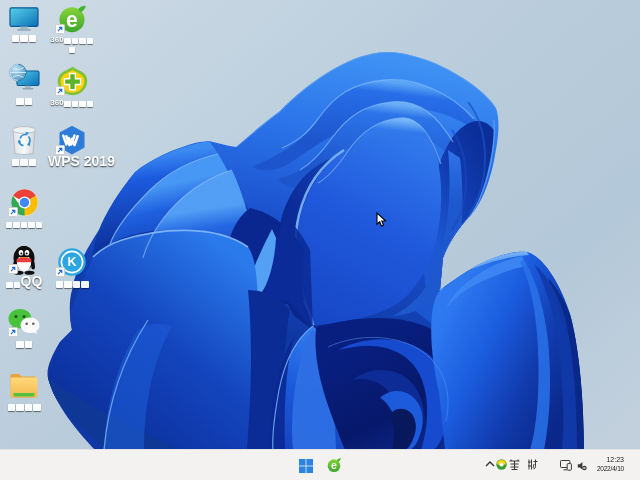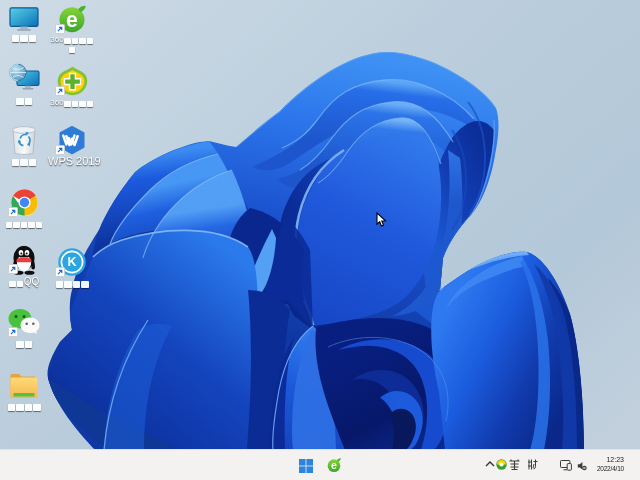--- a/index.html
+++ b/index.html
@@ -1,21 +1,21 @@
 <!DOCTYPE html>
 <html><head>
 <meta charset="utf-8">
 <style>
 html,body{margin:0;padding:0;width:640px;height:480px;overflow:hidden;
 font-family:"Liberation Sans",sans-serif;}
 #desk{position:relative;width:640px;height:480px;background:#bccfdd;}
 #wall{position:absolute;left:0;top:0;}
 #bar{position:absolute;left:0;top:449px;width:640px;height:31px;background:#f3f2f0;border-top:1px solid #e5e4e2;}
 .ic{position:absolute;width:48px;text-align:center;}
-.lbl{color:#fff;font-size:9px;line-height:9px;white-space:nowrap;text-shadow:0 1px 1.5px rgba(0,0,0,.7);margin-top:2px;}
+.lbl{color:#fff;font-size:9px;line-height:9px;white-space:nowrap;text-shadow:0 1px 1.5px rgba(0,0,0,.7);margin-top:2px;font-weight:bold;}
 .sq{display:inline-block;width:7.5px;height:7.5px;background:rgba(255,255,255,.95);border-radius:1px;margin:0 .5px;box-shadow:0 1px 1px rgba(0,0,0,.5);vertical-align:bottom;}
 .sq7{width:6.5px;height:6.5px;}
 .arr{position:absolute;width:8px;height:8px;background:#fff;border:1px solid #cccccc;border-radius:1.5px;}
 
 </style>
 </head>
 <body>
 <div id="desk">
 <svg id="wall" width="640" height="480" viewBox="0 0 640 480">
       <defs>
@@ -322,21 +322,21 @@
 <circle cx="11.3" cy="9.5" r="1" fill="#0f0f0f"></circle>
 <circle cx="16.7" cy="9.5" r="1" fill="#0f0f0f"></circle>
 <path d="M10,13 h8 l-4,2.2 Z" fill="#fdbf2f"></path>
 <path d="M4.5,15 Q2.5,21 3.2,24.5 Q4.8,26.5 6.5,24.5 L6.8,18 Z" fill="#0f0f0f"></path>
 <path d="M23.5,15 Q25.5,21 24.8,24.5 Q23.2,26.5 21.5,24.5 L21.2,18 Z" fill="#0f0f0f"></path>
 <path d="M7,14.8 Q6.2,16.6 6.5,18.2 L21.5,18.2 Q21.8,16.6 21,14.8 Q17.5,13.2 14,13.2 Q10.5,13.2 7,14.8 Z" fill="#e83e3e"></path>
 <path d="M7,18.6 Q14,21.4 21,18.6 L20.6,21.2 Q14,23.8 7.4,21.2 Z" fill="#fff"></path>
 <ellipse cx="8.5" cy="28.7" rx="5" ry="2" fill="#0f0f0f"></ellipse>
 <ellipse cx="19.5" cy="28.7" rx="5" ry="2" fill="#0f0f0f"></ellipse>
 </svg>
-<div class="lbl"><span class="sq sq7"></span><span class="sq sq7"></span><span style="font-size:10px">QQ</span></div>
+<div class="lbl"><span class="sq sq7"></span><span class="sq sq7"></span><span style="font-size:14px">QQ</span></div>
 <svg class="arr" style="left:8px;top:20px" viewBox="0 0 9 9">
         <path d="M2.2,6.8 L6,3 M3.4,2.6 h3.1 v3.1" stroke="#1f6bd8" stroke-width="1.3" fill="none"></path>
       </svg>
 </div>
 
 <div class="ic" style="left:0;top:308px">
 <svg width="32" height="29" viewBox="0 0 32 29" style="display:block;margin:0 auto">
 <path d="M12,1 C5.4,1 0.5,5.4 0.5,10.8 C0.5,13.9 2.1,16.6 4.6,18.4 L3.6,21.6 L7.3,19.7 C8.7,20.2 10.3,20.5 12,20.5 C18.6,20.5 23.5,16.1 23.5,10.8 C23.5,5.4 18.6,1 12,1 Z" fill="#48c23d"></path>
 <circle cx="8" cy="8.5" r="1.5" fill="#1d5214"></circle>
         <circle cx="16" cy="8.5" r="1.5" fill="#1d5214"></circle>
@@ -394,21 +394,21 @@
         <path d="M2.2,6.8 L6,3 M3.4,2.6 h3.1 v3.1" stroke="#1f6bd8" stroke-width="1.3" fill="none"></path>
       </svg>
 </div>
 
 <div class="ic" style="left:48px;top:125px">
 <svg width="30" height="30" viewBox="0 0 48 48" style="display:block;margin:0 auto">
 <path d="M24,1 L44,12 V36 L24,47 L4,36 V12 Z" fill="#2f7bd8"></path>
 <path d="M10,17 l5,14 4,-10 4,10 5,-14" fill="none" stroke="#fff" stroke-width="4" stroke-linecap="round" stroke-linejoin="round" transform="translate(5,1)"></path>
 <path d="M10,17 l5,14 4,-10 4,10 5,-14" fill="none" stroke="#fff" stroke-width="4" stroke-linecap="round" stroke-linejoin="round"></path>
 </svg>
-<div class="lbl" style="font-size:11px">WPS 2019</div>
+<div class="lbl" style="font-size:14px">WPS 2019</div>
 <svg class="arr" style="left:7px;top:20px" viewBox="0 0 9 9">
         <path d="M2.2,6.8 L6,3 M3.4,2.6 h3.1 v3.1" stroke="#1f6bd8" stroke-width="1.3" fill="none"></path>
       </svg>
 </div>
 
 
 <div class="ic" style="left:48px;top:247px">
 <svg width="30" height="30" viewBox="0 0 48 48" style="display:block;margin:0 auto">
 <circle cx="24" cy="24" r="22" fill="#2ca6e0"></circle>
 <circle cx="24" cy="24" r="17" fill="none" stroke="#fff" stroke-width="2.6"></circle>

